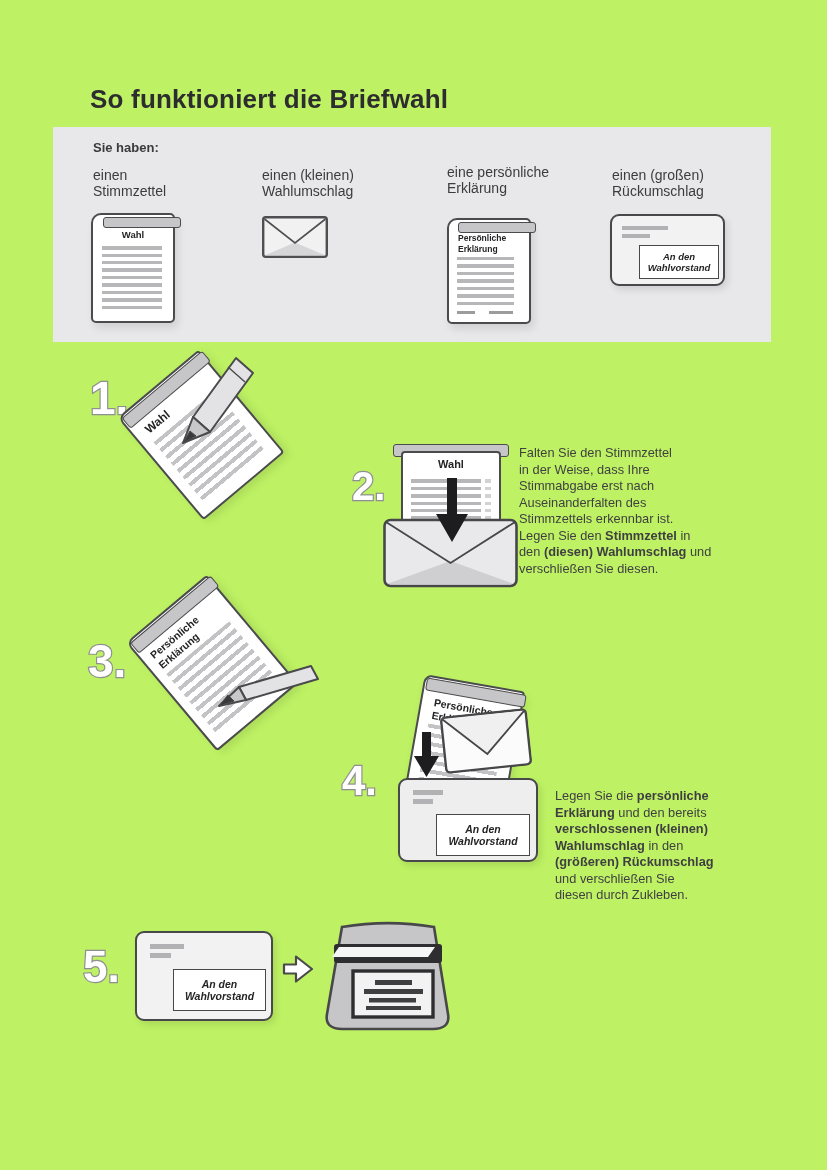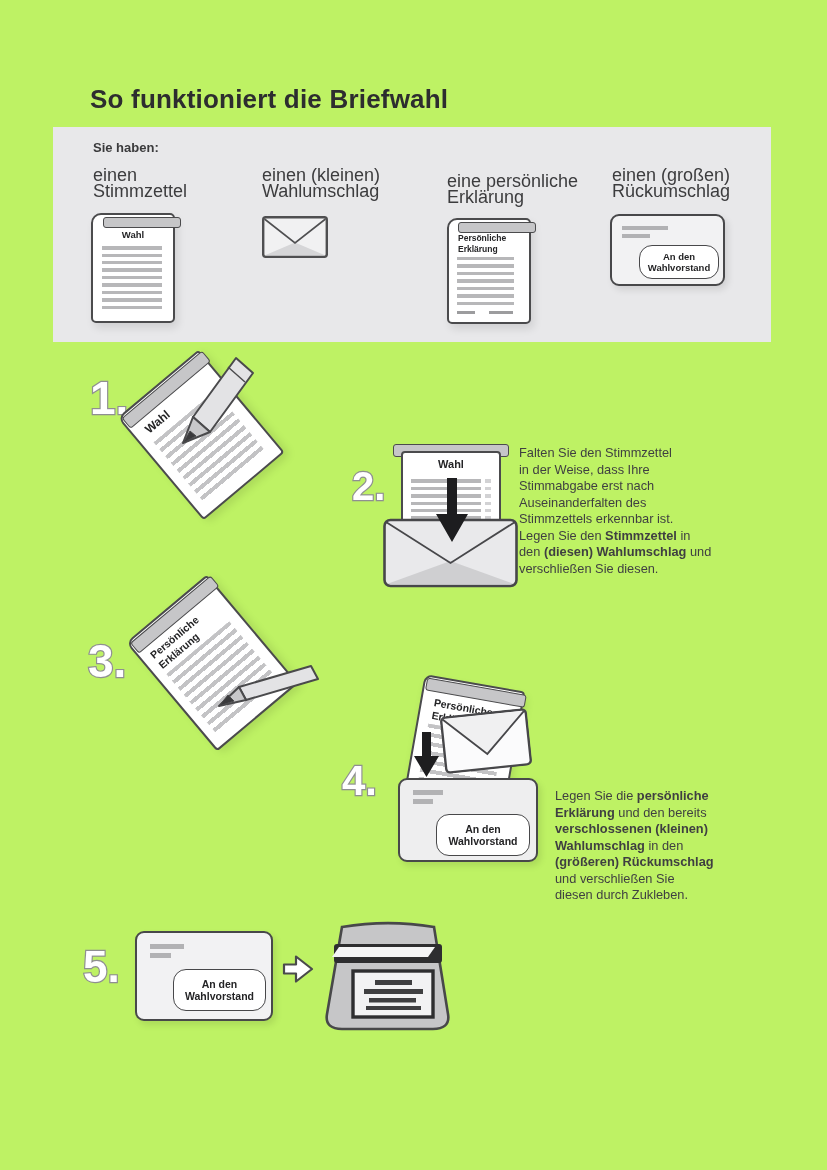--- a/index.html
+++ b/index.html
@@ -3,22 +3,22 @@
 <meta charset="utf-8">
 <style>
   html,body{margin:0;padding:0;background:#fff;}
   .page{position:relative;width:827px;height:1170px;background:#bef264;
         font-family:"Liberation Sans",sans-serif;color:#3f3f41;overflow:hidden;}
   .title{position:absolute;left:90px;top:84px;margin:0;font-size:26px;font-weight:bold;
          color:#2d2d2f;letter-spacing:0.2px;}
   
   .panel{position:absolute;left:53px;top:127px;width:718px;height:215px;background:#e8e8ea;}
   .panel-heading{position:absolute;left:40px;top:13px;font-size:13px;font-weight:bold;color:#3a3a3c;}
-  .item-label{position:absolute;font-size:18px;line-height:15.5px;color:#3c3c3e;white-space:pre-line;}
-  .il1{left:40px;top:41px;} .il2{left:209px;top:41px;} .il3{left:394px;top:47px;} .il4{left:559px;top:41px;}
+  .item-label{position:absolute;font-size:14px;line-height:15.5px;color:#3c3c3e;white-space:pre-line;}
+  .il1{left:40px;top:41px;} .il2{left:209px;top:41px;} .il3{left:394px;top:38px;} .il4{left:559px;top:41px;}
   
   .sheet{position:absolute;background:#ffffff;border:2px solid #4b4b4d;border-radius:10px 5px 5px 5px;
          box-shadow:3px 5px 8px rgba(0,0,0,0.10);}
   .bar{position:absolute;background:#c6c6c8;border:1.5px solid #4b4b4d;border-radius:3px;height:9px;}
   .stripes{position:absolute;background:repeating-linear-gradient(180deg,#b7b7b9 0 3.5px,rgba(0,0,0,0) 3.5px 7.5px);}
   .stripes-big{position:absolute;background:repeating-linear-gradient(180deg,#c3c3c5 0 4px,rgba(0,0,0,0) 4px 9px);}
   .sheet-title{position:absolute;font-weight:bold;color:#242426;white-space:pre-line;}
   .dash{position:absolute;height:3.5px;background:#9c9c9e;}
   
   .ballot{left:38px;top:86px;width:80px;height:106px;}
@@ -30,23 +30,23 @@
   
   .decl{left:394px;top:91px;width:80px;height:102px;}
   .decl .bar{left:9px;right:-7px;top:2px;}
   .decl .sheet-title{left:9px;top:13px;font-size:8.5px;line-height:10.5px;}
   .decl .stripes{left:8px;right:15px;top:37px;bottom:17px;}
   
   .renv{position:absolute;background:#f2f2f3;border:2px solid #48484a;border-radius:9px;
         box-shadow:3px 4px 7px rgba(0,0,0,0.10);}
   .renv-i{left:557px;top:87px;width:111px;height:68px;}
   .addr{position:absolute;background:#b2b2b4;height:4px;}
-  .addr-box{position:absolute;background:#fff;border:1.5px solid #48484a;border-radius:13px;
+  .addr-box{position:absolute;background:#fff;border:1.5px solid #48484a;border-radius:0;
             display:flex;align-items:center;justify-content:center;text-align:center;
-            font-weight:bold;color:#242426;white-space:pre-line;}
+            font-weight:bold;color:#242426;white-space:pre-line;font-style:italic;}
   .renv-i .a1{left:10px;top:10px;width:46px;}
   .renv-i .a2{left:10px;top:18px;width:28px;}
   .renv-i .addr-box{left:27px;top:29px;width:78px;height:32px;font-size:9.5px;line-height:11px;}
   
   .stepnum{position:absolute;width:80px;height:66px;overflow:visible;}
   .numtext{font-family:"Liberation Sans",sans-serif;font-weight:bold;font-size:46px;
            fill:#ffffff;stroke:#8f8f91;stroke-width:2.4px;paint-order:stroke;}
   .n1{left:88px;top:366px;} .n2{left:350px;top:456px;} .n3{left:86px;top:629px;}
   .n4{left:340px;top:751px;} .n5{left:81px;top:936px;}
   

